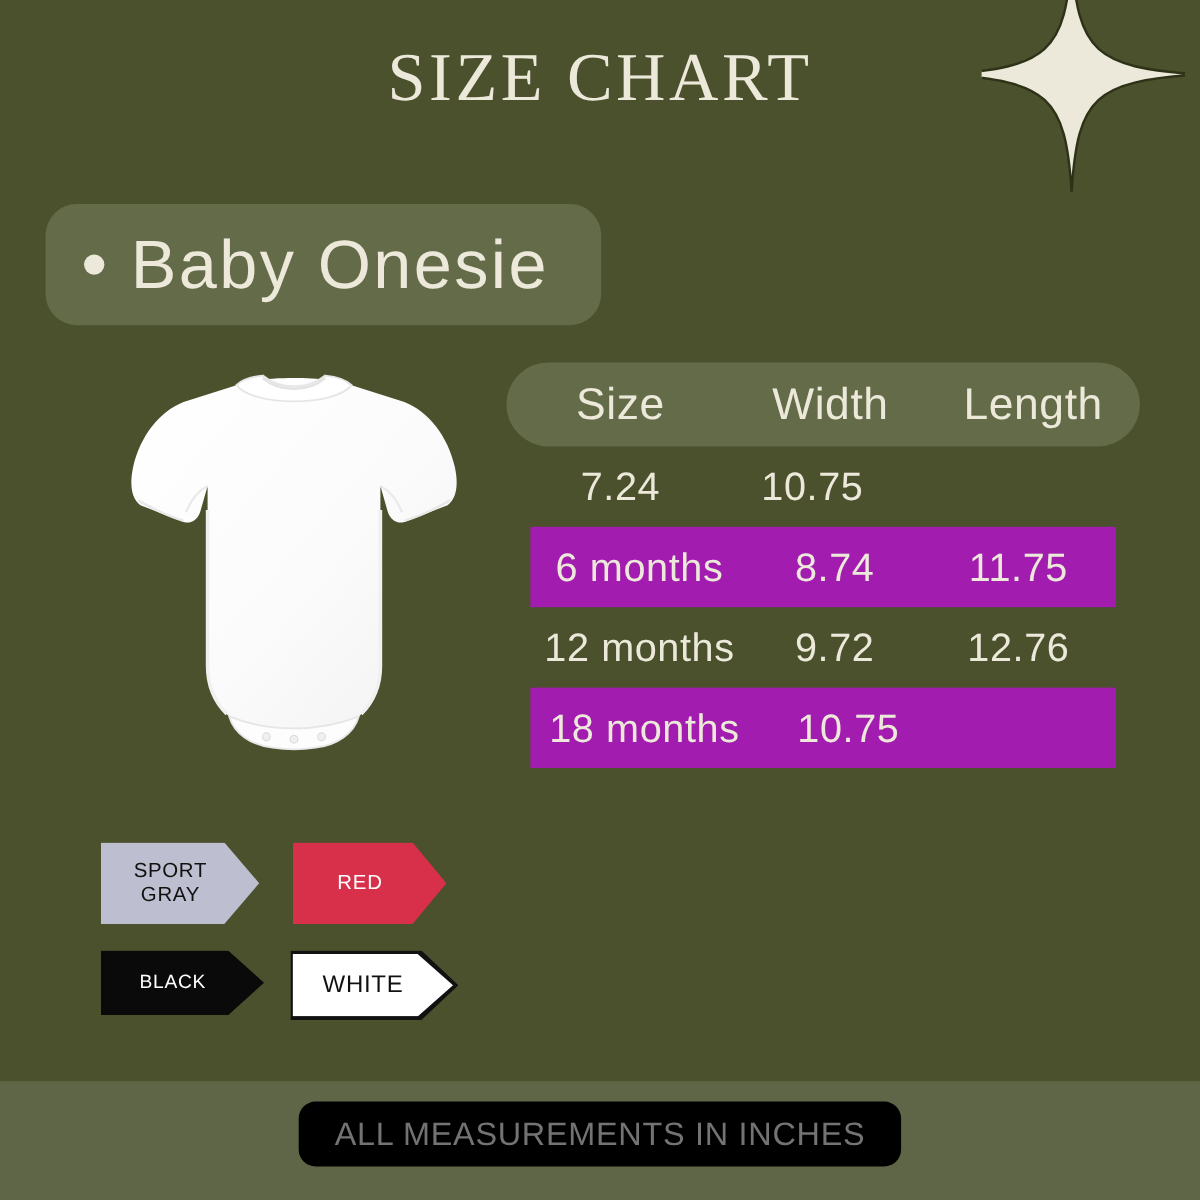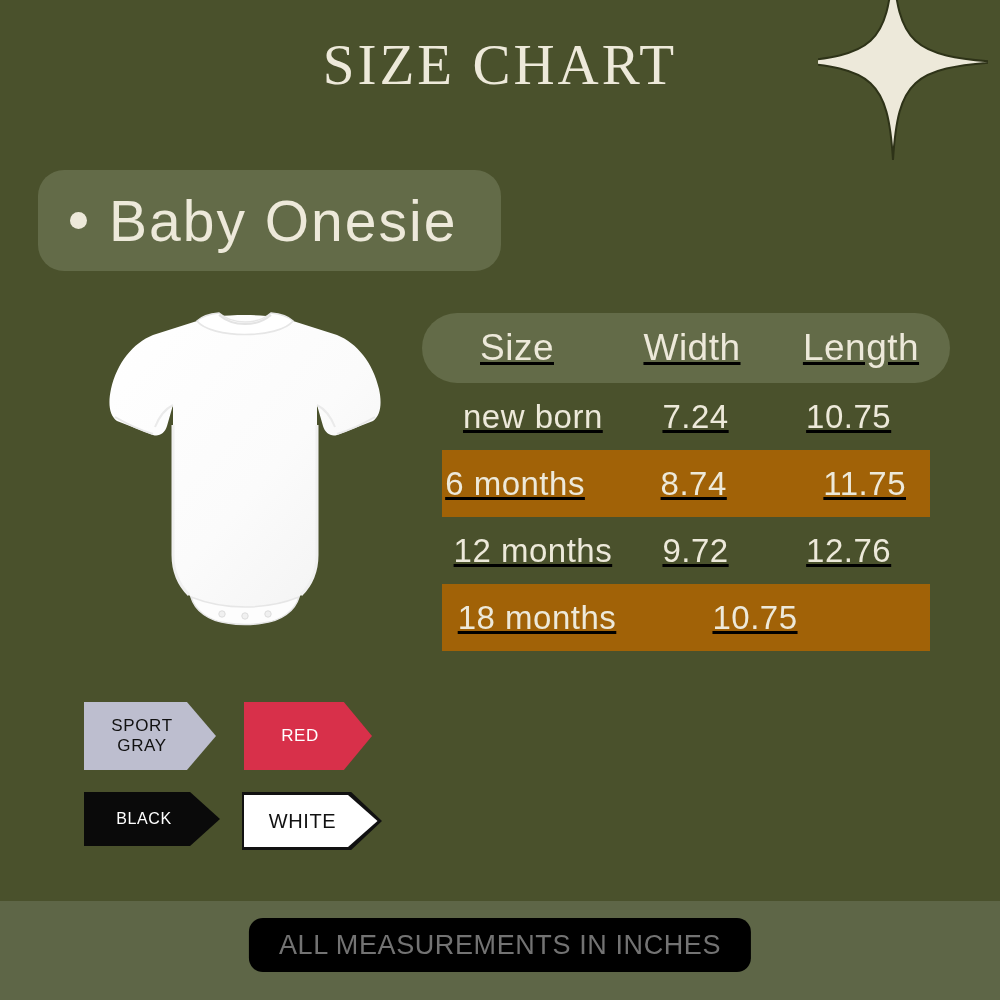--- a/index.html
+++ b/index.html
@@ -72,41 +72,39 @@
     left: 85px;
     top: 305px;
     width: 320px;
     height: 370px;
   }
 
   
   .table {
     position: absolute;
     left: 422px;
-    top: 313px;
+    top: 302px;
     width: 528px;
-    text-decoration: underline;
   }
   .thead {
     height: 70px;
     background: #636B48;
     border-radius: 35px;
     display: flex;
     align-items: center;
   }
   .trow {
     height: 67px;
     display: flex;
     align-items: center;
     margin: 0 0 0 20px;
     width: 488px;
   }
   .trow.alt {
-    background: #a16207;
-    gap: 48px;
+    background: #a21caf;
   }
   .c-size   { width: 190px; text-align: center; }
   .c-width  { width: 150px; text-align: center; }
   .c-length { width: 170px; text-align: center; }
   .thead .c-size   { width: 190px; }
   .thead .c-width  { width: 160px; }
   .thead .c-length { width: 178px; }
   .th {
     font-size: 37px;
     color: #EDE9DA;
@@ -277,21 +275,20 @@
 </svg>
 
 <div class="table">
   <div class="thead">
     <div class="c-size th">Size</div>
     <div class="c-width th">Width</div>
     <div class="c-length th">Length</div>
   </div>
 
   <div class="trow">
-    <div class="c-size td">new born</div>
     <div class="c-width td">7.24</div>
     <div class="c-length td">10.75</div>
   </div>
 
   <div class="trow alt">
     <div class="c-size td">6 months</div>
     <div class="c-width td">8.74</div>
     <div class="c-length td">11.75</div>
   </div>
 

